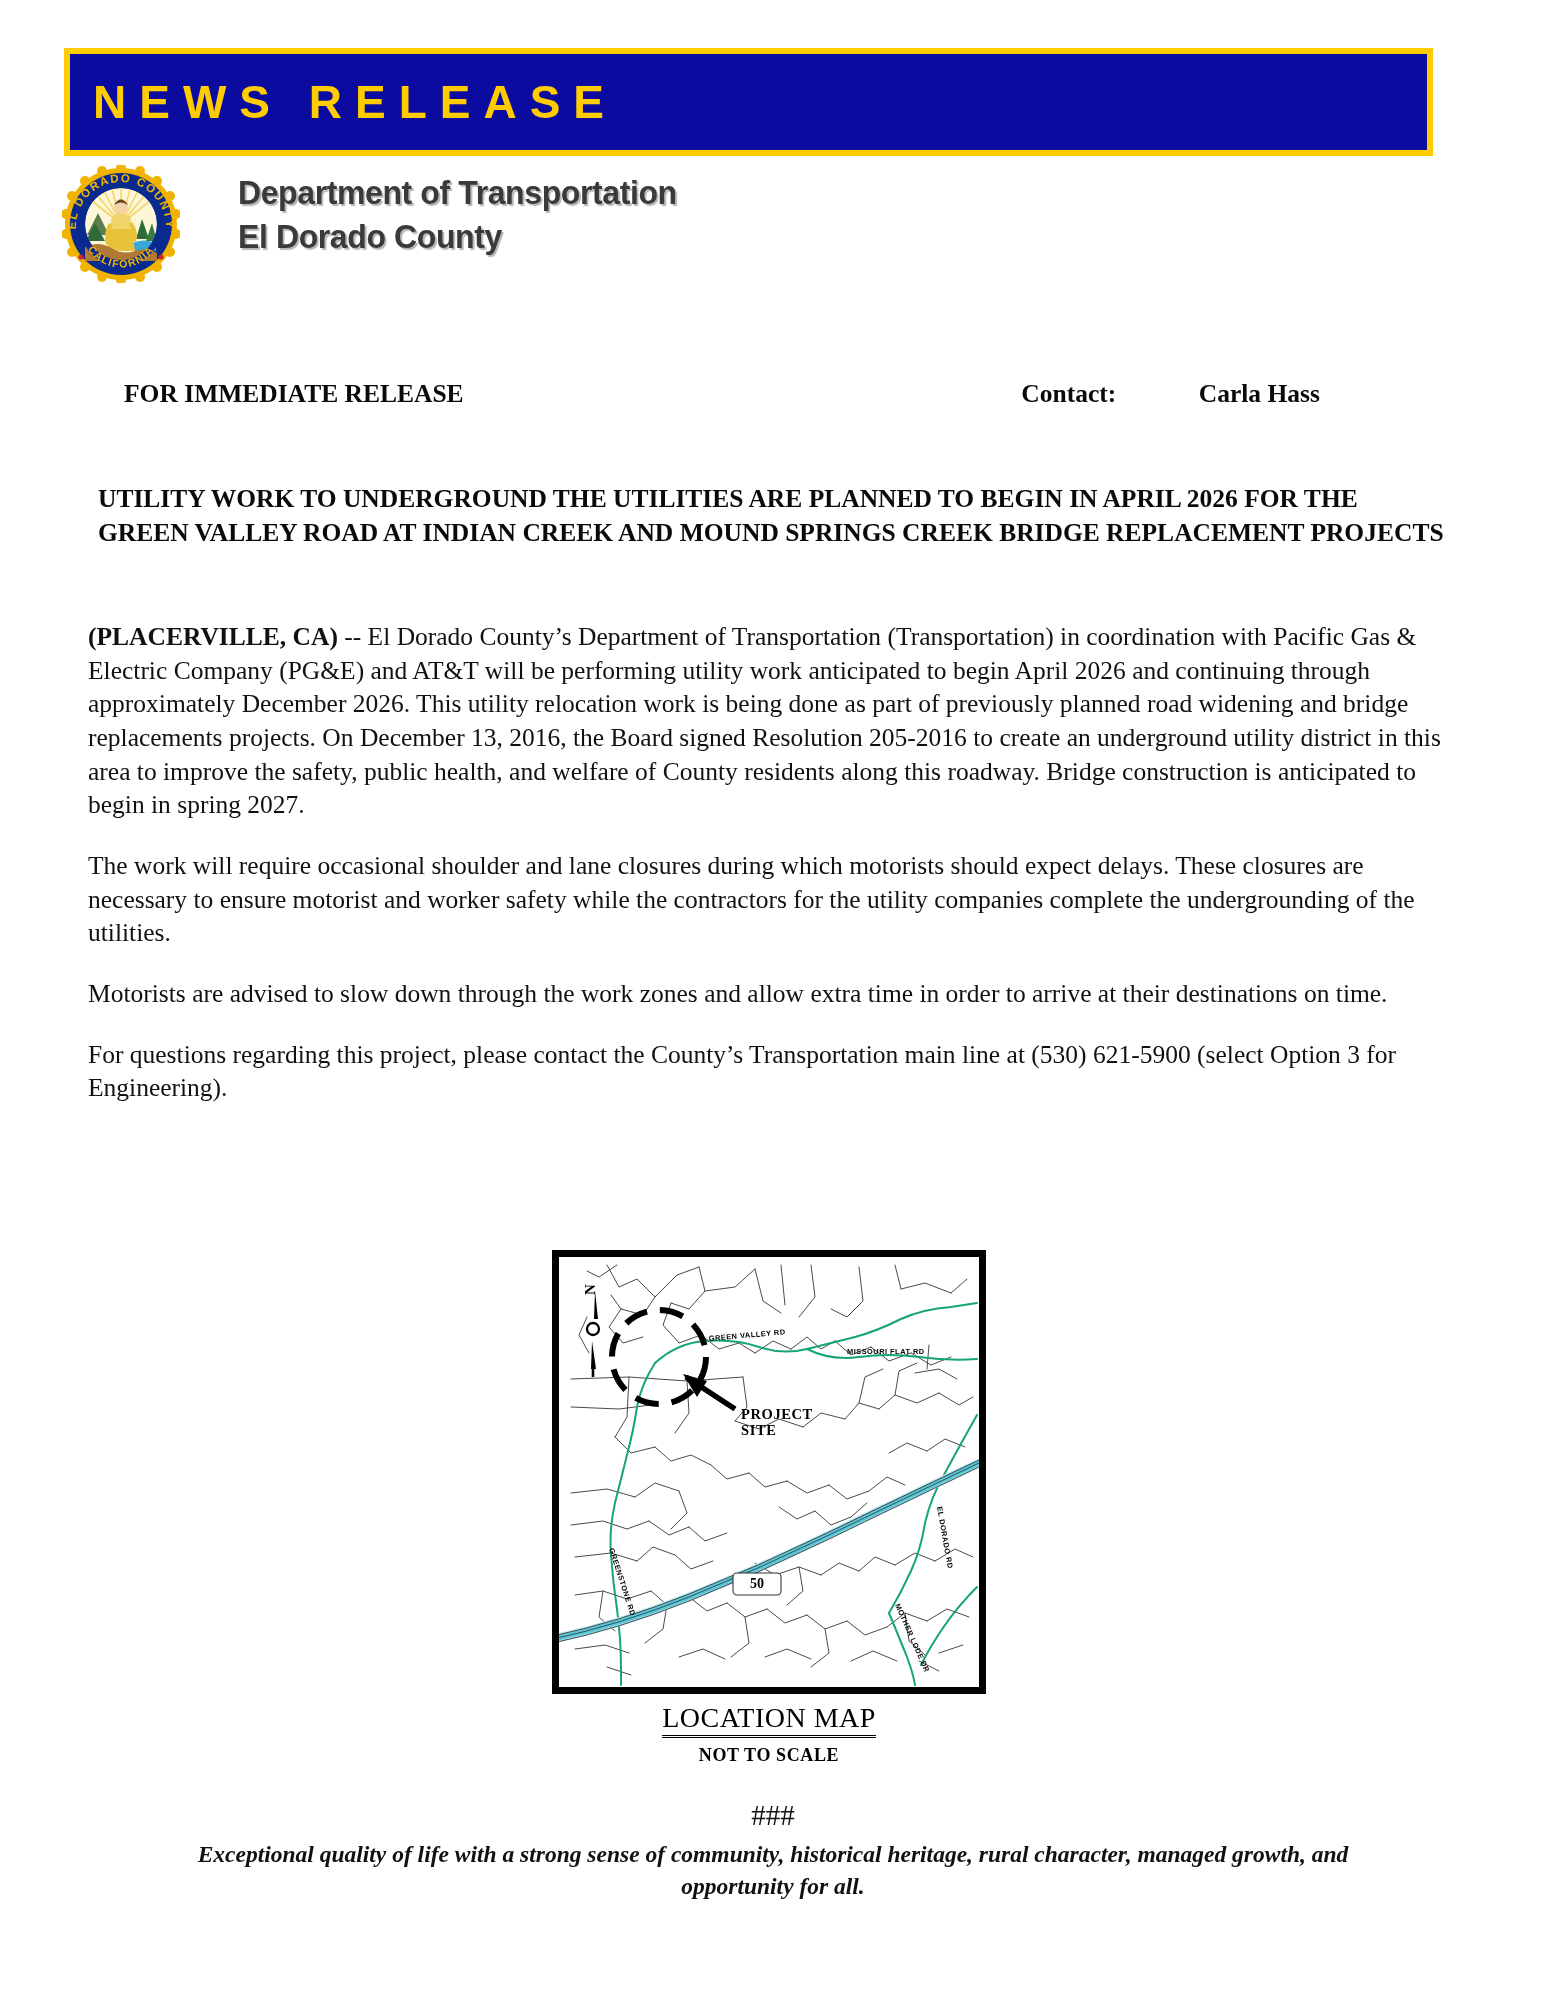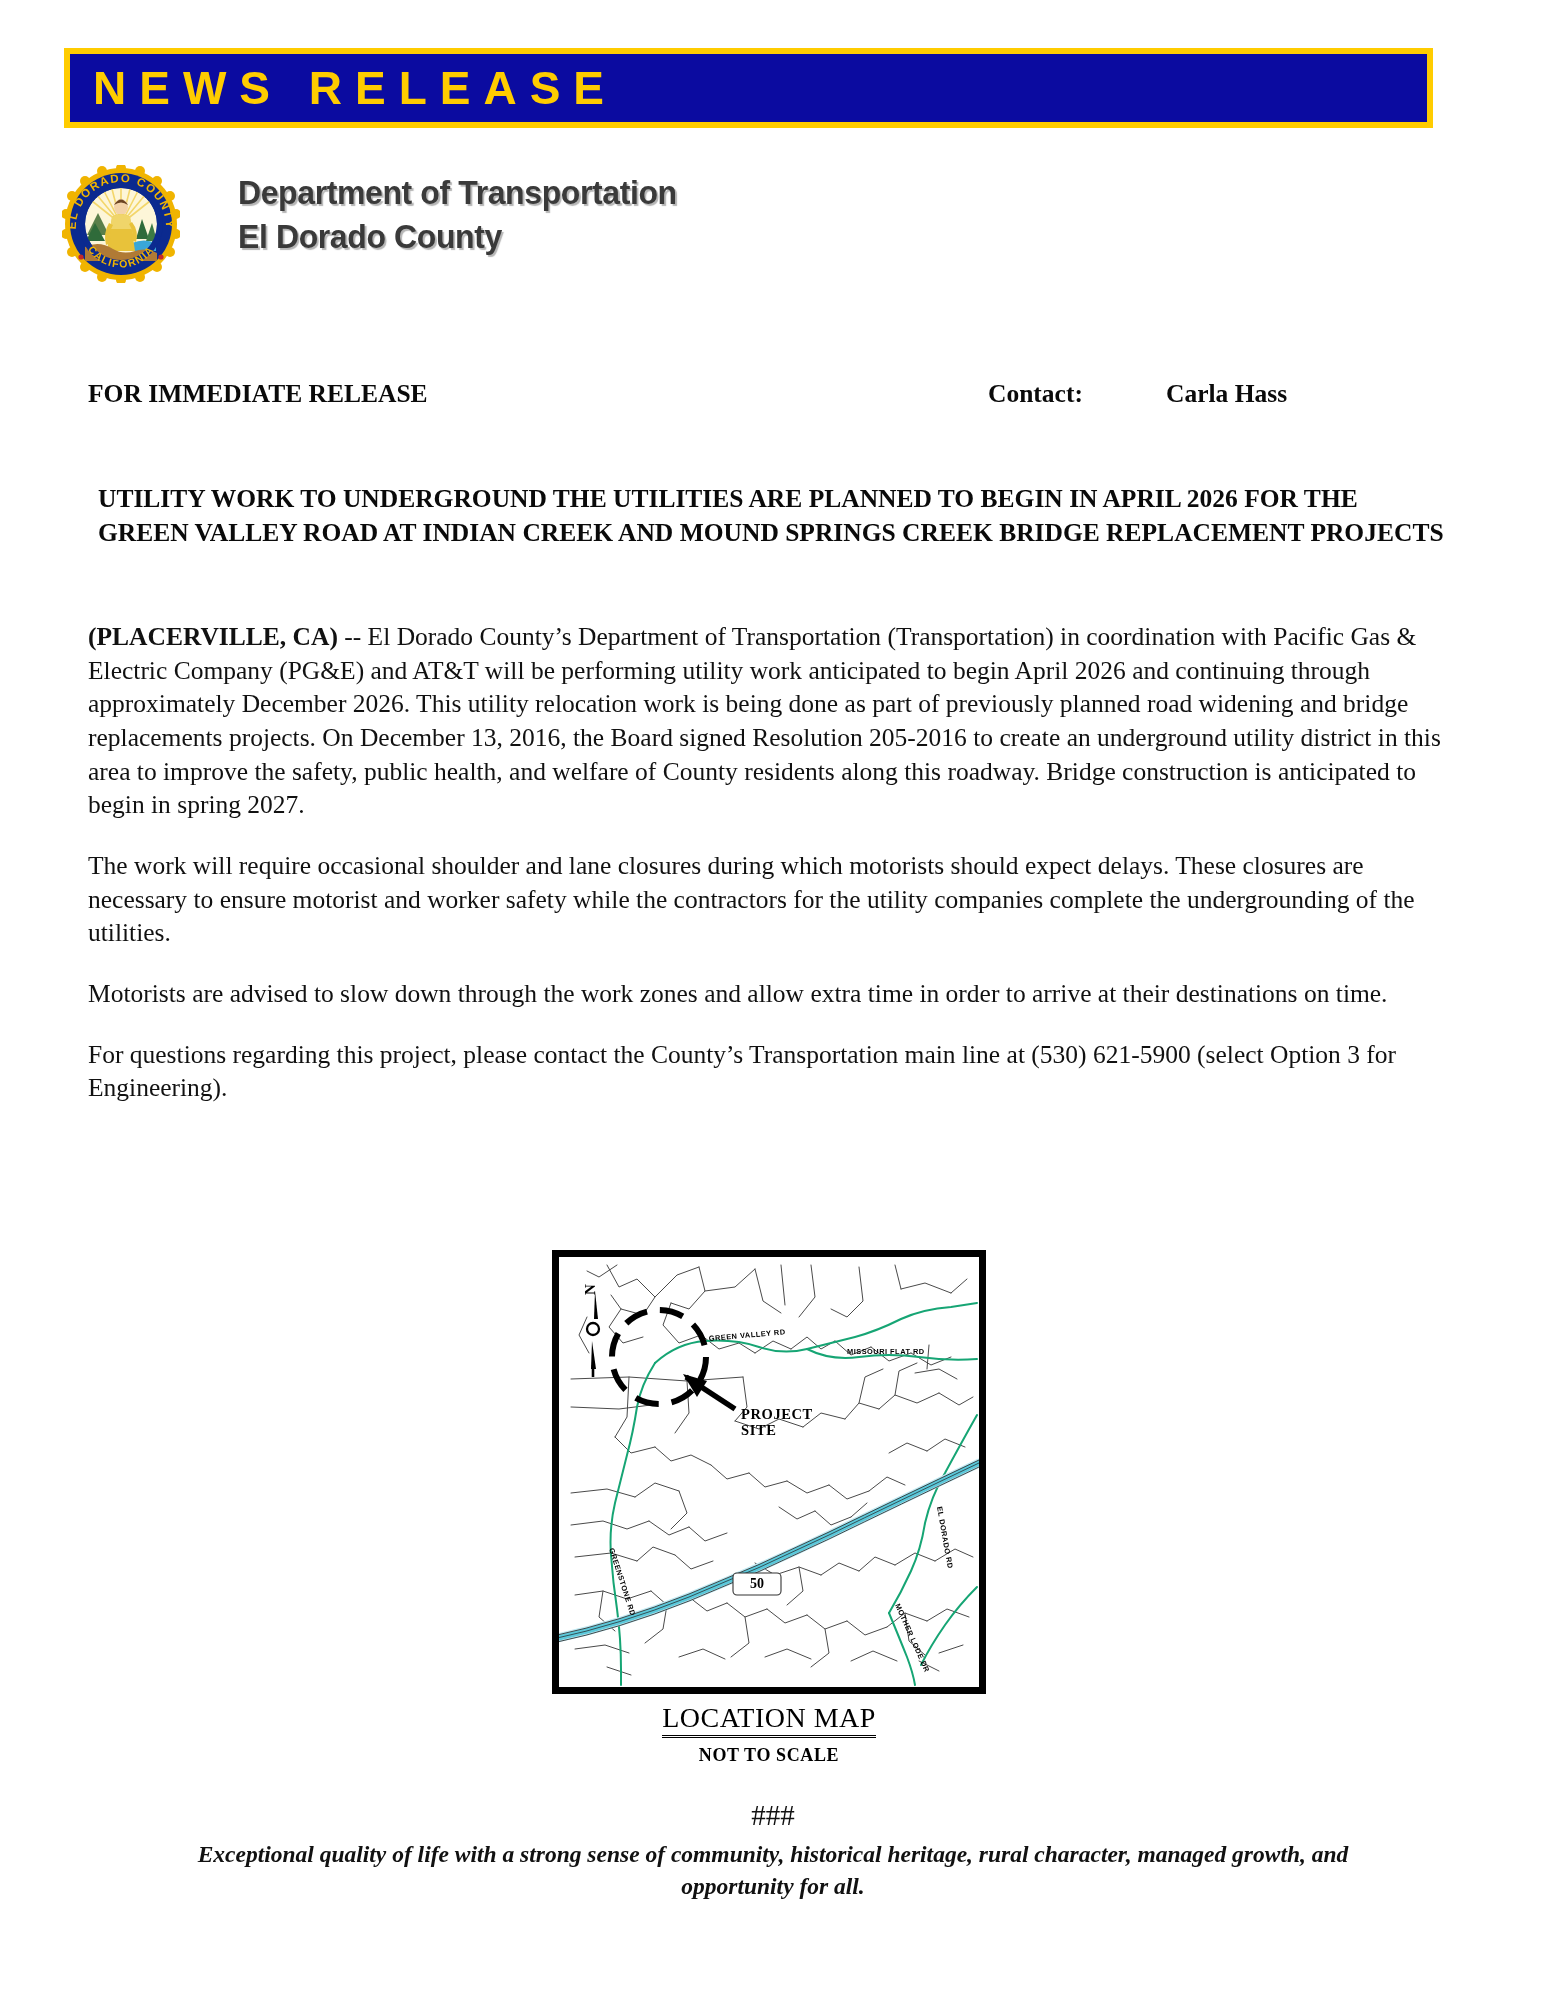--- a/index.html
+++ b/index.html
@@ -14,21 +14,21 @@
     font-family: "Liberation Serif", "DejaVu Serif", serif;
     overflow: hidden;
   }
 
   
   .banner {
     position: absolute;
     left: 64px;
     top: 48px;
     width: 1369px;
-    height: 80px;
+    height: 108px;
     background: #0b0ba0;
     border: 6px solid #ffcc00;
     box-sizing: border-box;
     display: flex;
     align-items: center;
   }
   .banner-text {
     color: #ffcc00;
     font-family: "Liberation Sans", "DejaVu Sans", sans-serif;
     font-weight: bold;
@@ -81,21 +81,21 @@
     width: 1370px;
     font-size: 25.5px;
     font-weight: bold;
     color: #0a0a0a;
   }
   .contact-row .line {
     display: flex;
     line-height: 1.42;
     white-space: nowrap;
   }
-  .cr-left  { width: 900px; }
+  .cr-left  { width: 900px; margin-left: 36px; }
   .cr-mid   { width: 178px; }
   .cr-right { width: 260px; }
 
   
   .headline {
     position: absolute;
     left: 98px;
     top: 482px;
     width: 1352px;
     text-align: left;

